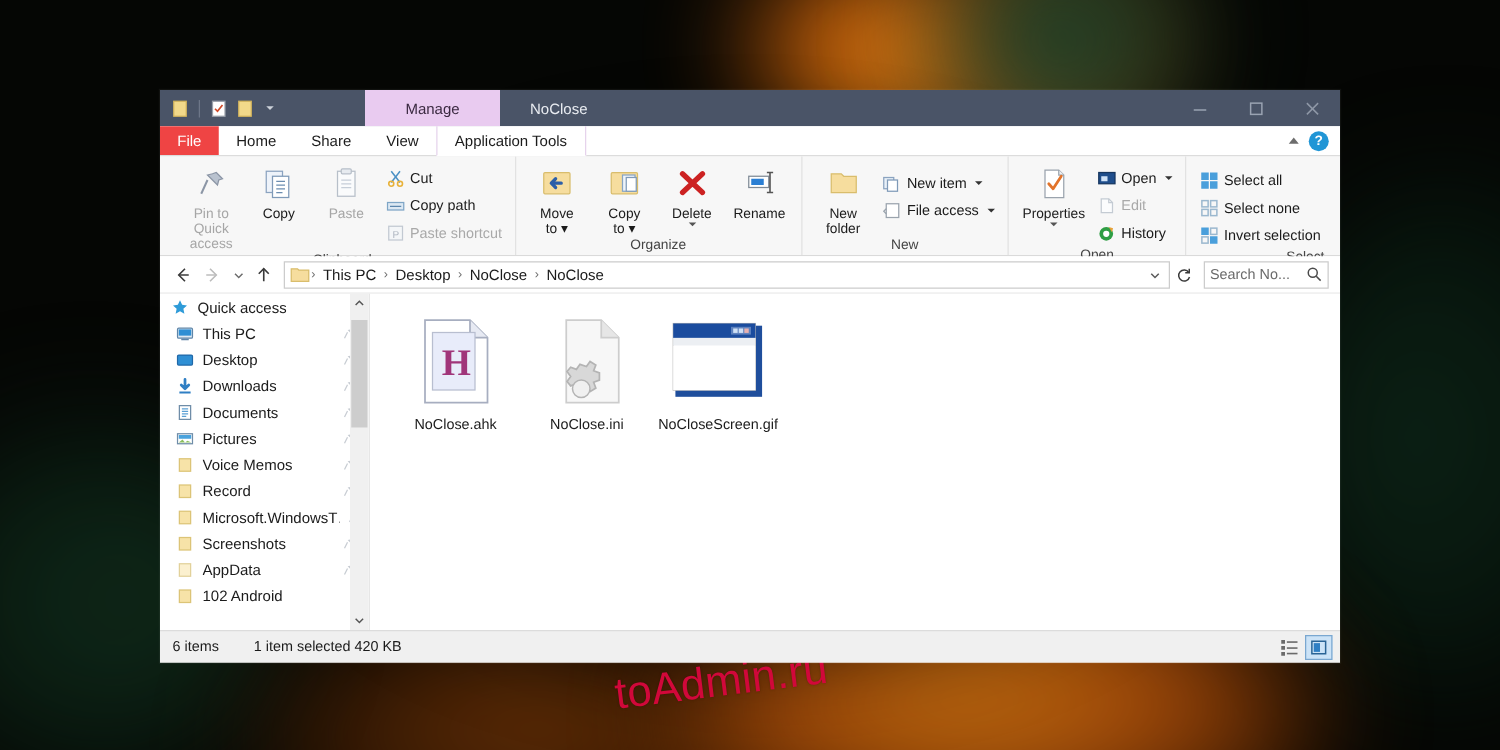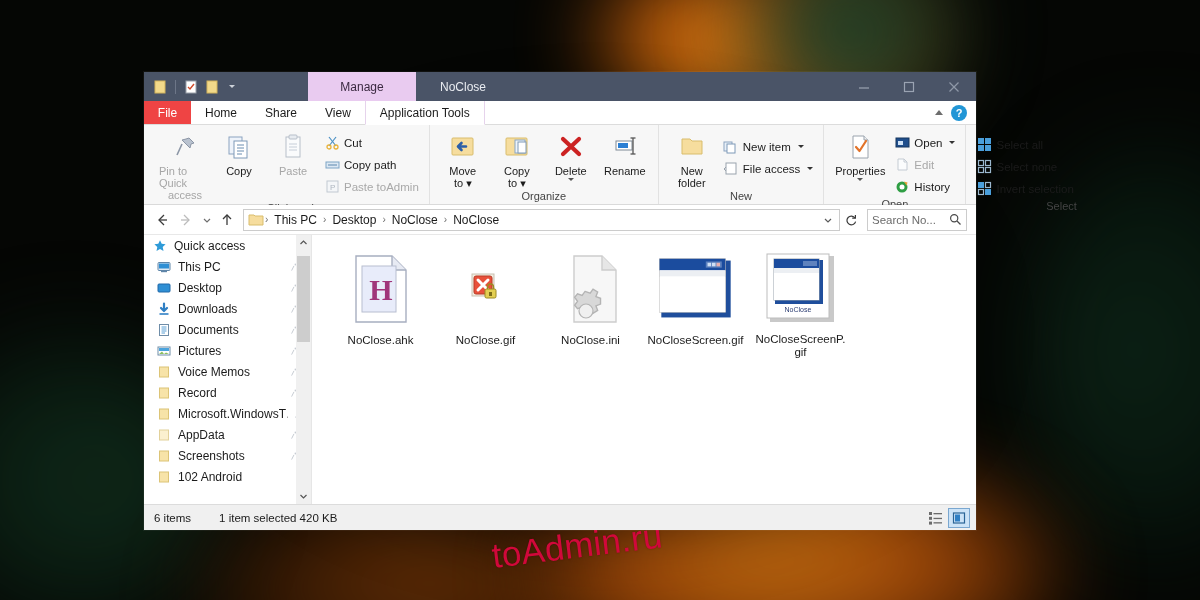--- a/index.html
+++ b/index.html
@@ -66,22 +66,22 @@
     transform: rotate(-7deg);
     transform-origin: left center;
     letter-spacing: .2px;
     white-space: nowrap;
     text-shadow: 0 0 2px rgba(0,0,0,.25);
   }
 
   
   #explorer {
     position: absolute;
-    left: 144px; top: 72px;
-    width: 832px; height: 458px;
+    left: 128px; top: 72px;
+    width: 944px; height: 458px;
     background: #ffffff;
     box-shadow: 0 0 0 1px rgba(255,255,255,.05);
     font-size: 12px;
     color: #1b1b1b;
     display: flex;
     flex-direction: column;
   }
 
   
   .titlebar {
@@ -190,21 +190,21 @@
   .rgroup:last-child { border-right: none; align-items: flex-end; }
   .rgroup-body { display: flex; flex: 1; align-items: flex-start; gap: 2px; }
   .rgroup-title {
     text-align: center; font-size: 11px; color: #444;
     height: 15px; line-height: 15px;
   }
   .big-btn {
     width: 52px;
     display: flex; flex-direction: column; align-items: center;
     padding-top: 3px;
-    font-size: 11px; line-height: 12px; color: #1b1b1b;
+    font-size: 11px; line-height: 12px; text-align: center; color: #1b1b1b;
   }
   .big-btn .lbl { margin-top: 2px; }
   .big-btn.dim { color: #a6a6a6; }
   .big-ico { height: 32px; display: flex; align-items: center; justify-content: center; }
   .small-col { display: flex; flex-direction: column; justify-content: center; padding-top: 4px; gap: 1px; }
   .small-btn {
     display: flex; align-items: center; gap: 4px;
     height: 21px; padding: 0 3px;
     font-size: 11.5px; color: #1b1b1b; white-space: nowrap;
   }
@@ -474,21 +474,21 @@
               </span>
               <span>Copy path</span>
             </div>
             <div class="small-btn dim">
               <span class="small-ico">
                 <svg width="15" height="15" viewBox="0 0 15 15">
                   <rect x="2" y="2" width="11" height="11" fill="#f4f6f8" stroke="#c2c9d2" stroke-width="1"></rect>
                   <text x="5" y="11" font-size="8" fill="#aeb6c0" font-family="Liberation Sans">P</text>
                 </svg>
               </span>
-              <span>Paste toAdmin</span>
+              <span>Paste shortcut</span>
             </div>
           </div>
         </div>
         <div class="rgroup-title">Clipboard</div>
       </div>
 
       <div class="rgroup">
         <div class="rgroup-body">
           <div class="big-btn">
             <span class="big-ico">
@@ -868,39 +868,39 @@
             <svg width="11" height="11" viewBox="0 0 11 11">
                 <path d="M7 1.5l2.5 2.5-1.4.5-.5 2-3.5-3.5 2-.5z" fill="#9aa3af"></path>
                 <line x1="4" y1="4.8" x2="1.6" y2="9.6" stroke="#9aa3af" stroke-width="1"></line>
               </svg>
           </span>
         </div>
 
         <div class="nav-item">
           <span class="ni-ico">
             <svg width="14" height="14" viewBox="0 0 14 14">
-                <rect x="2.5" y="2" width="9" height="10" fill="#fbf0cf" stroke="#e2d19a" stroke-width="1"></rect>
-              </svg>
-          </span>
-          <span class="ni-lbl">AppData</span>
+                <rect x="2.5" y="2" width="9" height="10" fill="#f7e3a8" stroke="#dcc477" stroke-width="1"></rect>
+              </svg>
+          </span>
+          <span class="ni-lbl">Screenshots</span>
           <span class="pin">
             <svg width="11" height="11" viewBox="0 0 11 11">
                 <path d="M7 1.5l2.5 2.5-1.4.5-.5 2-3.5-3.5 2-.5z" fill="#9aa3af"></path>
                 <line x1="4" y1="4.8" x2="1.6" y2="9.6" stroke="#9aa3af" stroke-width="1"></line>
               </svg>
           </span>
         </div>
 
         <div class="nav-item">
           <span class="ni-ico">
             <svg width="14" height="14" viewBox="0 0 14 14">
-                <rect x="2.5" y="2" width="9" height="10" fill="#f7e3a8" stroke="#dcc477" stroke-width="1"></rect>
-              </svg>
-          </span>
-          <span class="ni-lbl">Screenshots</span>
+                <rect x="2.5" y="2" width="9" height="10" fill="#fbf0cf" stroke="#e2d19a" stroke-width="1"></rect>
+              </svg>
+          </span>
+          <span class="ni-lbl">AppData</span>
           <span class="pin">
             <svg width="11" height="11" viewBox="0 0 11 11">
                 <path d="M7 1.5l2.5 2.5-1.4.5-.5 2-3.5-3.5 2-.5z" fill="#9aa3af"></path>
                 <line x1="4" y1="4.8" x2="1.6" y2="9.6" stroke="#9aa3af" stroke-width="1"></line>
               </svg>
           </span>
         </div>
 
         <div class="nav-item">
           <span class="ni-ico">
@@ -936,33 +936,20 @@
               <path d="M4 2h36l14 14v52H4z" fill="#ffffff" stroke="#a7aec0" stroke-width="1.4"></path>
               <path d="M40 2v14h14" fill="#e7eaf3" stroke="#a7aec0" stroke-width="1.4"></path>
               <rect x="10" y="12" width="34" height="46" fill="#e8ecfa" stroke="#b8bed0" stroke-width="1"></rect>
               <text x="29" y="46" font-size="30" font-family="Liberation Serif" fill="#a0357a" text-anchor="middle" font-weight="bold">H</text>
             </svg>
           </span>
           <span class="fname">NoClose.ahk</span>
         </div>
 
 
-        <div class="fileitem">
-          <span class="thumb">
-            <svg width="34" height="34" viewBox="0 0 34 34">
-              <rect x="3" y="2" width="22" height="22" fill="#f2ece0" stroke="#c9c1b2" stroke-width="1"></rect>
-              <rect x="5" y="4" width="18" height="18" rx="2" fill="#e8503a" stroke="#b93b27" stroke-width="1"></rect>
-              <path d="M9 8l10 10M19 8L9 18" stroke="#ffffff" stroke-width="3" stroke-linecap="round"></path>
-              <rect x="16" y="17" width="11" height="9" rx="1.5" fill="#e3cf52" stroke="#9c8a22" stroke-width="1"></rect>
-              <path d="M18.5 17v-2a3 3 0 0 1 6 0v2" fill="none" stroke="#9c8a22" stroke-width="1.4"></path>
-              <rect x="20" y="20" width="3" height="4" fill="#7d6d18"></rect>
-            </svg>
-          </span>
-          <span class="fname">NoClose.gif</span>
-        </div>
 
         <div class="fileitem">
           <span class="thumb">
             <svg width="58" height="70" viewBox="0 0 58 70">
               <path d="M12 2h28l14 14v52H12z" fill="#f7f7f7" stroke="#cdcdcd" stroke-width="1.4"></path>
               <path d="M40 2v14h14" fill="#e6e6e6" stroke="#cdcdcd" stroke-width="1.4"></path>
               <g transform="translate(22,40)">
                 <path d="M0,-17 L4.5,-15.5 L7,-19 L11,-16.5 L9.5,-12.5 L13.5,-11 L13.5,-6 L9.5,-4.5 L11,-0.5 L7,2 L4.5,-1.5 L0,0 L-2.5,-3.5 L-6.5,-2 L-9,-5 L-6.5,-8.5 L-9,-12 L-6.5,-15 L-2.5,-13.5 Z" fill="#d8d8d8" stroke="#b4b4b4" stroke-width="1.2" transform="translate(1,17) scale(1.15)"></path>
                 <circle cx="2" cy="17" r="7" fill="#f0f0f0" stroke="#b4b4b4" stroke-width="1.2"></circle>
               </g>
@@ -981,36 +968,20 @@
               <rect x="58" y="8.5" width="4" height="4" fill="#cfe0f5"></rect>
               <rect x="63" y="8.5" width="4" height="4" fill="#cfe0f5"></rect>
               <rect x="68" y="8.5" width="4" height="4" fill="#e7b0b0"></rect>
               <rect x="4" y="17" width="74" height="7" fill="#eceff3"></rect>
               <rect x="4" y="24" width="74" height="40" fill="#ffffff"></rect>
             </svg>
           </span>
           <span class="fname">NoCloseScreen.gif</span>
         </div>
 
-        <div class="fileitem">
-          <span class="thumb">
-            <svg width="76" height="76" viewBox="0 0 76 76">
-              <rect x="7" y="5" width="64" height="66" fill="#c9c9c9"></rect>
-              <rect x="4" y="3" width="62" height="64" fill="#ffffff" stroke="#bdbdbd" stroke-width="1"></rect>
-              <rect x="12" y="9" width="48" height="44" fill="#1f4e9c"></rect>
-              <rect x="11" y="8" width="45" height="41" fill="#ffffff" stroke="#9aa3ad" stroke-width="1"></rect>
-              <rect x="11" y="8" width="45" height="9" fill="#1b4c9e"></rect>
-              <rect x="40" y="10" width="14" height="5" fill="#5e82be"></rect>
-              <rect x="11" y="17" width="45" height="5" fill="#eceff3"></rect>
-              <rect x="11" y="22" width="45" height="27" fill="#ffffff"></rect>
-              <text x="35" y="61" font-size="7" fill="#2a3c72" text-anchor="middle" font-family="Liberation Sans">NoClose</text>
-            </svg>
-          </span>
-          <span class="fname">NoCloseScreenP.gif</span>
-        </div>
 
       </div>
     </div>
 
     <div class="statusbar">
       <span class="st-items">6 items</span>
       <span class="st-sel">1 item selected  420 KB</span>
       <span class="st-right">
         <span class="view-btn">
           <svg width="15" height="15" viewBox="0 0 15 15">

